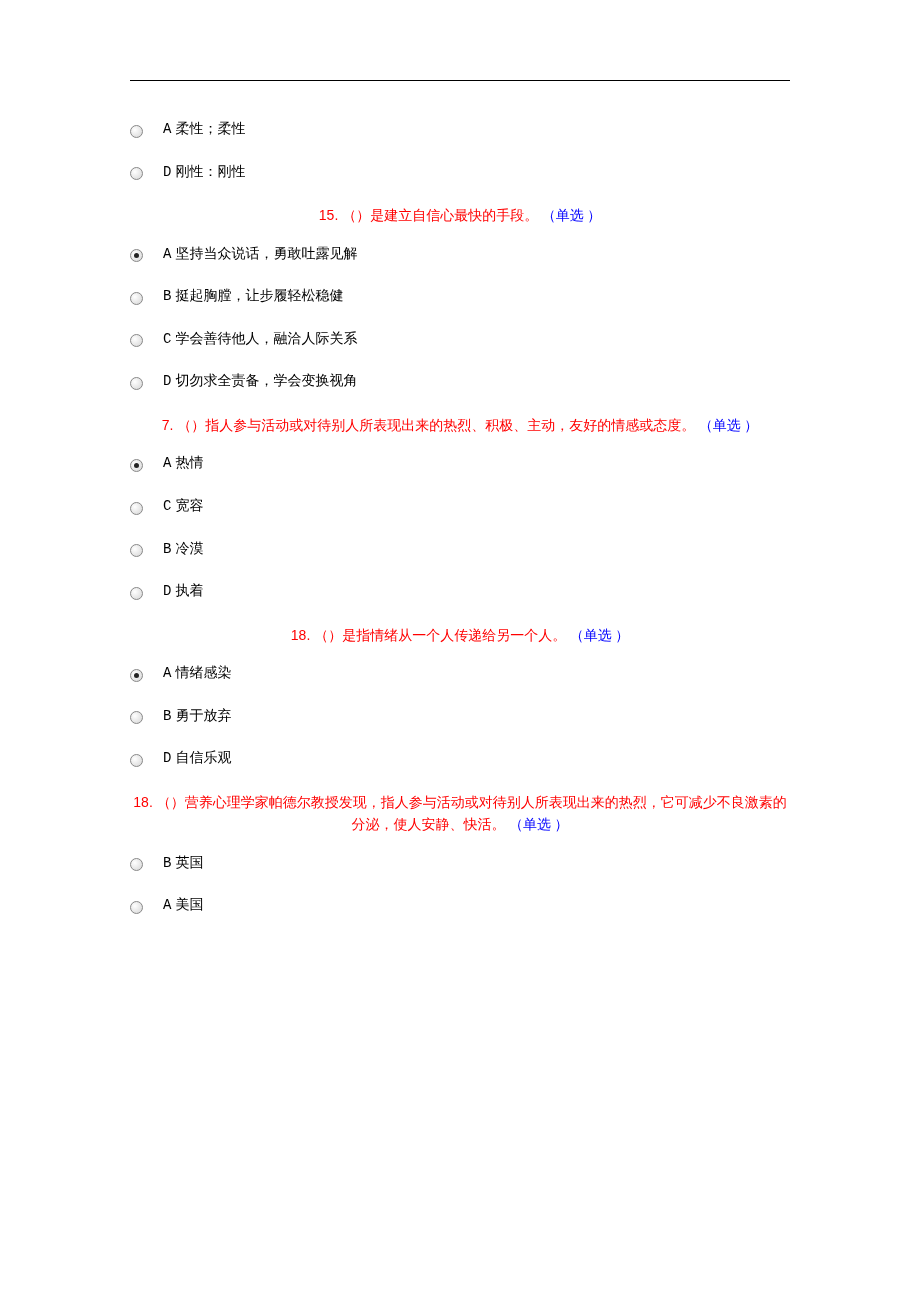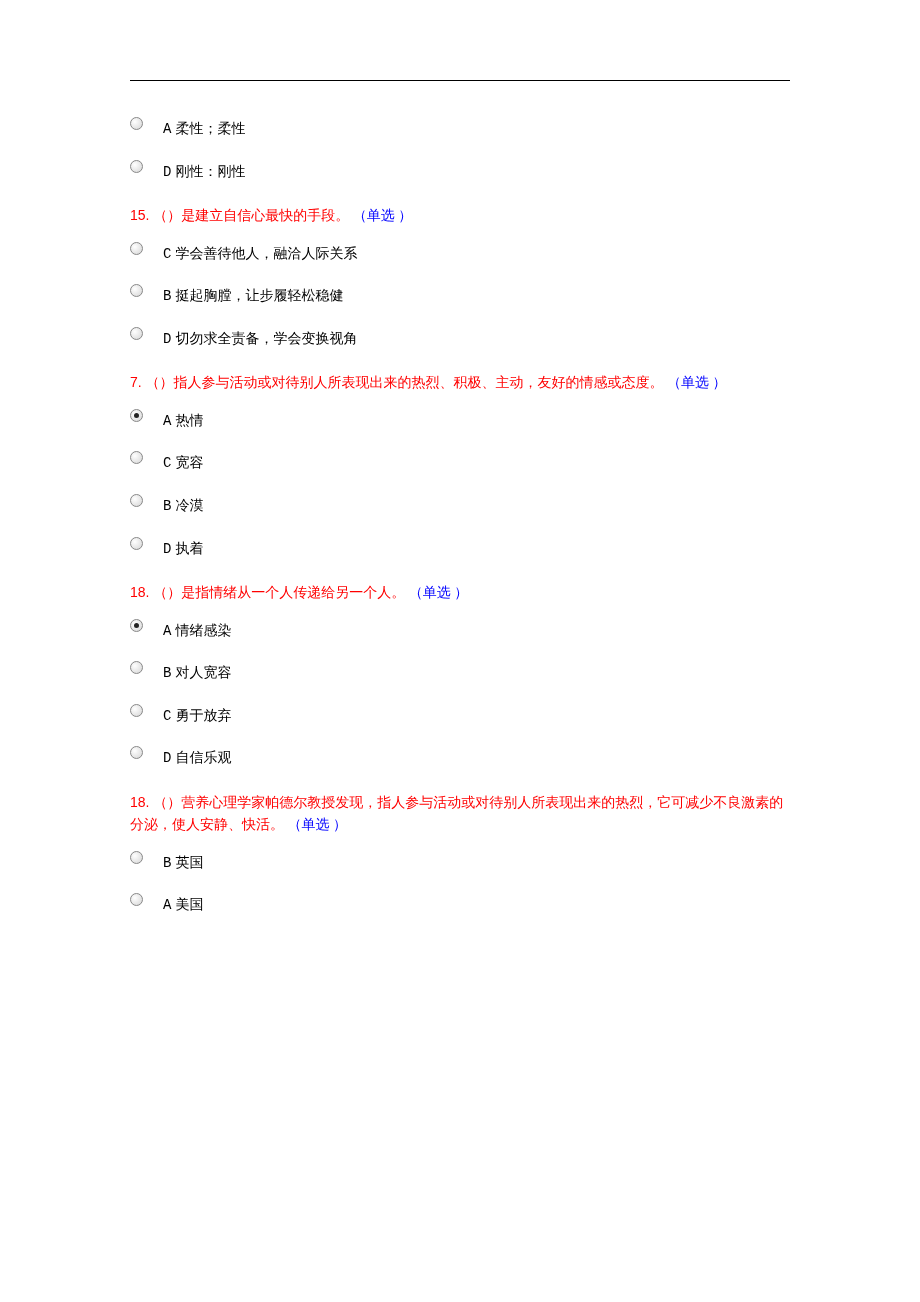--- a/index.html
+++ b/index.html
@@ -14,21 +14,21 @@
   width: 920px;
   box-sizing: border-box;
   padding: 80px 130px 60px 130px;
 }
 .hr-line {
   border-top: 1px solid #000;
   margin-bottom: 38px;
 }
 .option-row {
   display: flex;
-  align-items: flex-start;
+  align-items: flex-end;
   margin-bottom: 22px;
 }
 .radio {
   width: 13px;
   height: 13px;
   border: 1px solid #888;
   border-radius: 50%;
   box-sizing: border-box;
   background: radial-gradient(circle at 35% 35%, #fff 0%, #ddd 80%);
   display: inline-flex;
@@ -50,20 +50,21 @@
 .option-label {
   line-height: 1.4;
 }
 .option-letter {
   font-family: "Courier New", monospace;
   margin-right: 4px;
 }
 .question {
   margin: 4px 0 16px 0;
   line-height: 1.6;
+  text-align: center;
 }
 .q-num {
   color: #ff0000;
   font-family: Arial, sans-serif;
 }
 .q-text {
   color: #ff0000;
 }
 .q-type {
   color: #0000ff;
@@ -84,26 +85,30 @@
       <span class="radio"></span>
       <span class="option-label"><span class="option-letter">D</span><span>刚性：刚性</span></span>
     </div>
   </div>
 
   <div class="question">
     <span class="q-num">15.  </span><span class="q-text">（）是建立自信心最快的手段。 </span><span class="q-type">（单选 ）</span>
   </div>
   <div>
     <div class="option-row">
-      <span class="radio"></span>
-      <span class="option-label"><span class="option-letter">C</span><span>学会善待他人，融洽人际关系</span></span>
+      <span class="radio selected"></span>
+      <span class="option-label"><span class="option-letter">A</span><span>坚持当众说话，勇敢吐露见解</span></span>
     </div>
     <div class="option-row">
       <span class="radio"></span>
       <span class="option-label"><span class="option-letter">B</span><span>挺起胸膛，让步履轻松稳健</span></span>
+    </div>
+    <div class="option-row">
+      <span class="radio"></span>
+      <span class="option-label"><span class="option-letter">C</span><span>学会善待他人，融洽人际关系</span></span>
     </div>
     <div class="option-row">
       <span class="radio"></span>
       <span class="option-label"><span class="option-letter">D</span><span>切勿求全责备，学会变换视角</span></span>
     </div>
   </div>
 
   <div class="question">
     <span class="q-num">7.  </span><span class="q-text">（）指人参与活动或对待别人所表现出来的热烈、积极、主动，友好的情感或态度。 </span><span class="q-type">（单选 ）</span>
   </div>
@@ -129,25 +134,21 @@
   <div class="question">
     <span class="q-num">18.  </span><span class="q-text">（）是指情绪从一个人传递给另一个人。 </span><span class="q-type">（单选 ）</span>
   </div>
   <div>
     <div class="option-row">
       <span class="radio selected"></span>
       <span class="option-label"><span class="option-letter">A</span><span>情绪感染</span></span>
     </div>
     <div class="option-row">
       <span class="radio"></span>
-      <span class="option-label"><span class="option-letter">B</span><span>对人宽容</span></span>
-    </div>
-    <div class="option-row">
-      <span class="radio"></span>
-      <span class="option-label"><span class="option-letter">C</span><span>勇于放弃</span></span>
+      <span class="option-label"><span class="option-letter">B</span><span>勇于放弃</span></span>
     </div>
     <div class="option-row">
       <span class="radio"></span>
       <span class="option-label"><span class="option-letter">D</span><span>自信乐观</span></span>
     </div>
   </div>
 
   <div class="question">
     <span class="q-num">18.  </span><span class="q-text">（）营养心理学家帕德尔教授发现，指人参与活动或对待别人所表现出来的热烈，它可减少不良激素的分泌，使人安静、快活。 </span><span class="q-type">（单选 ）</span>
   </div>

